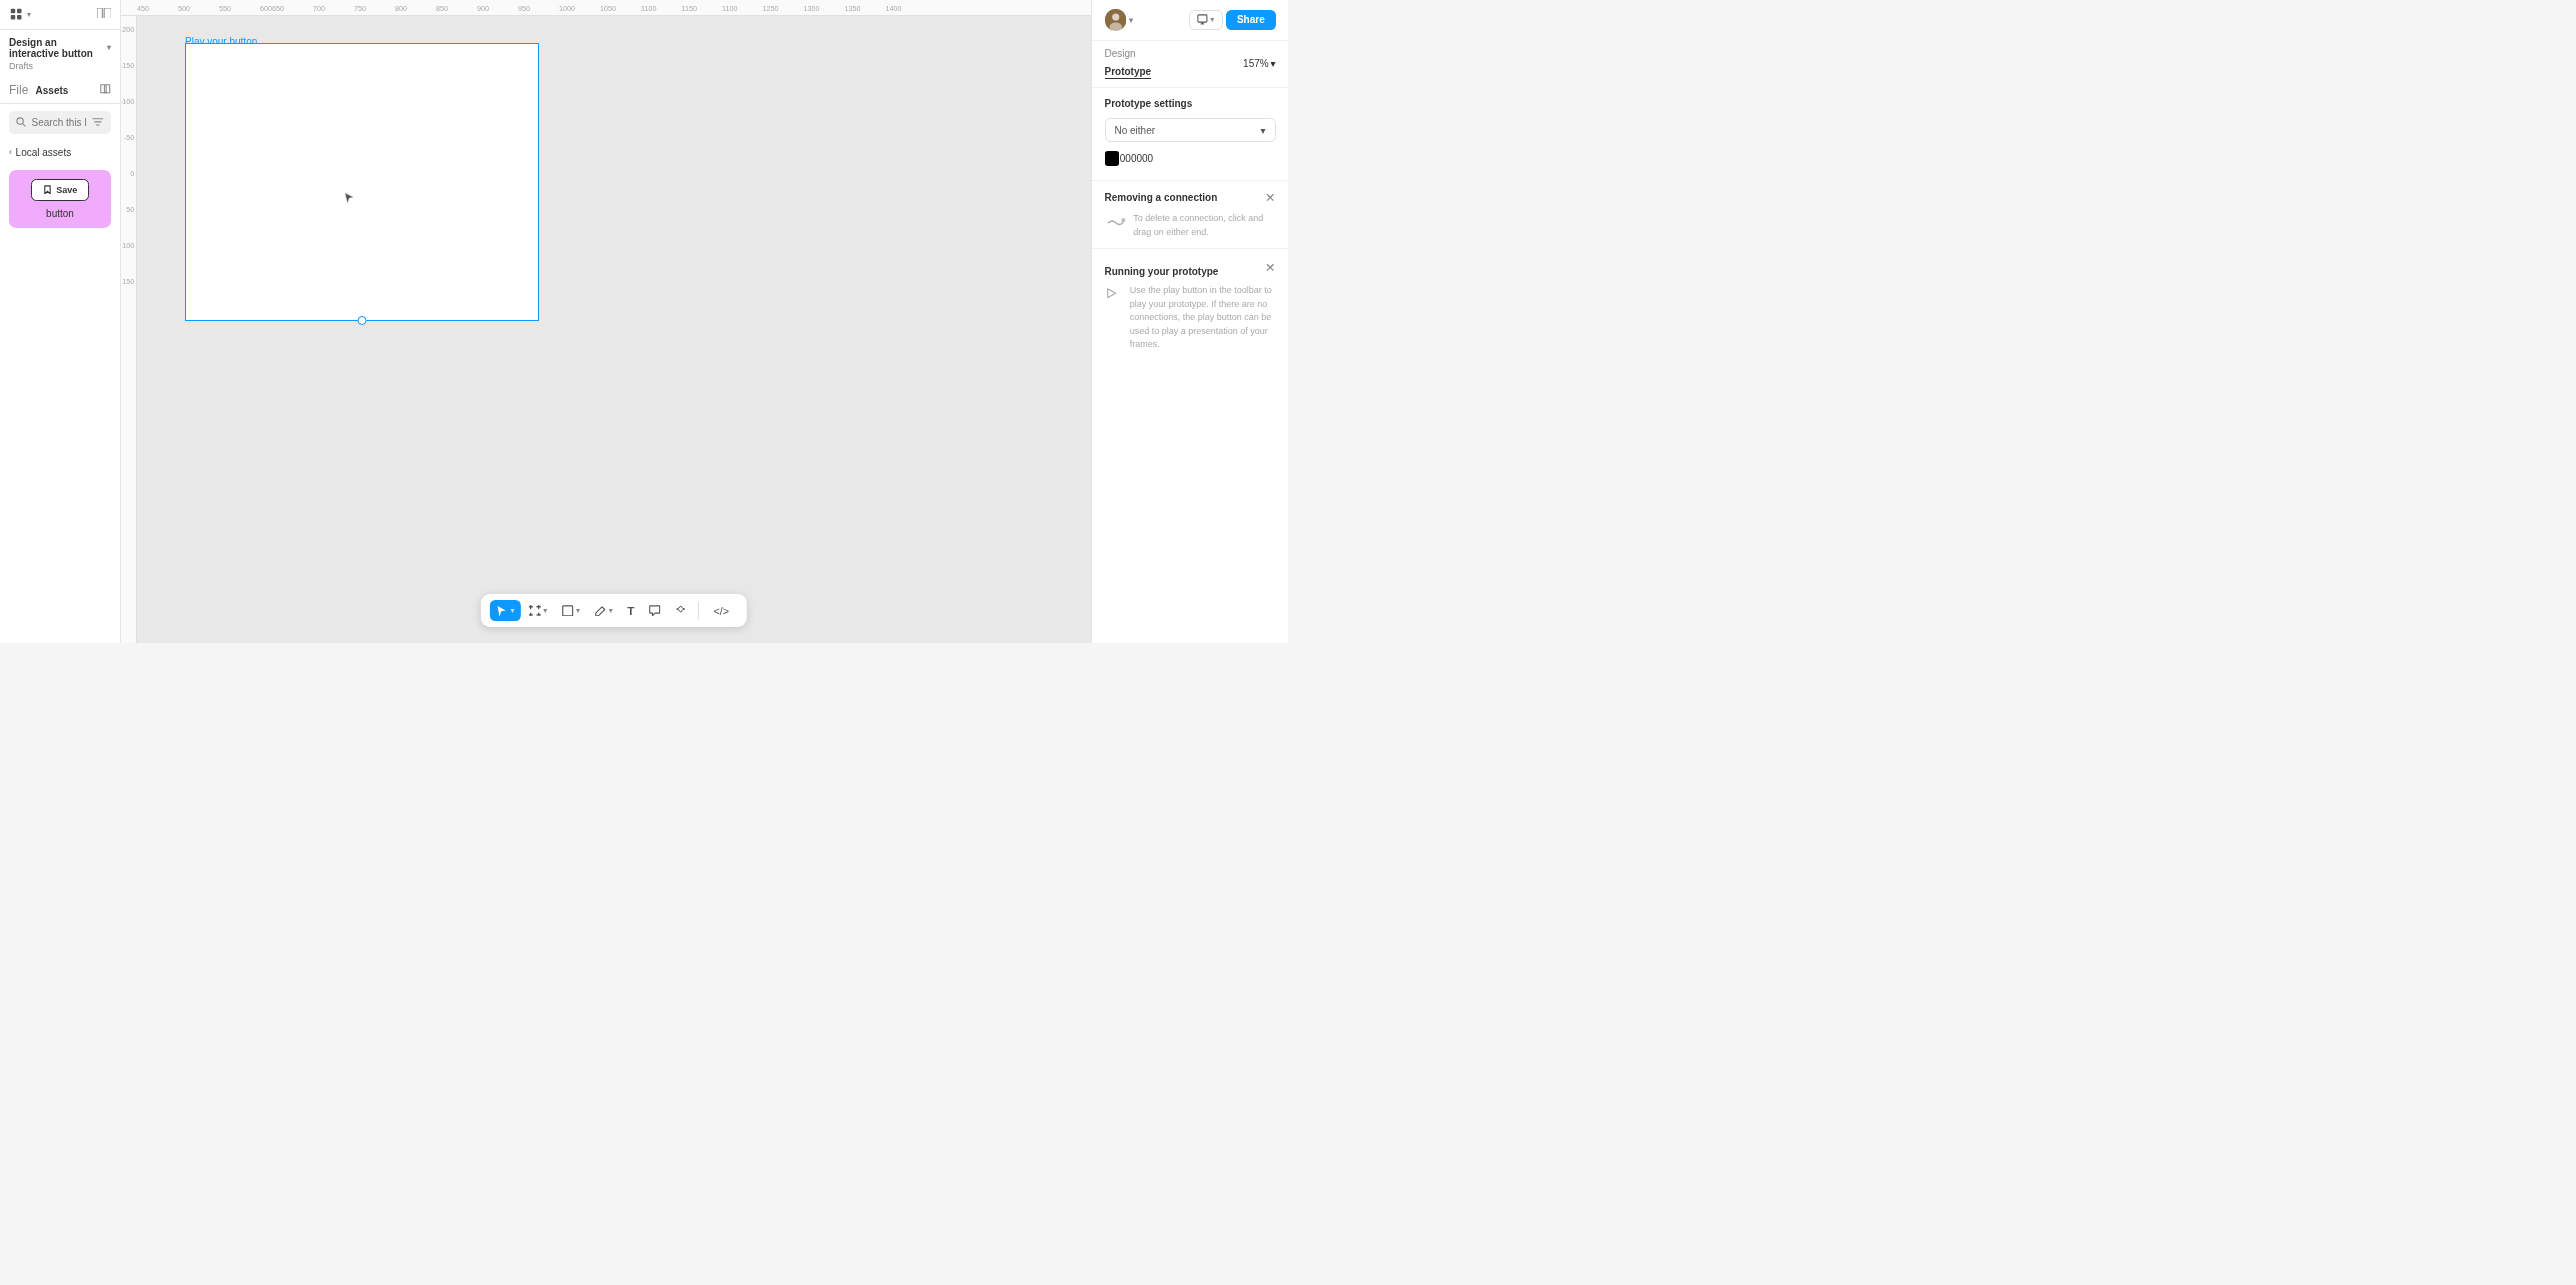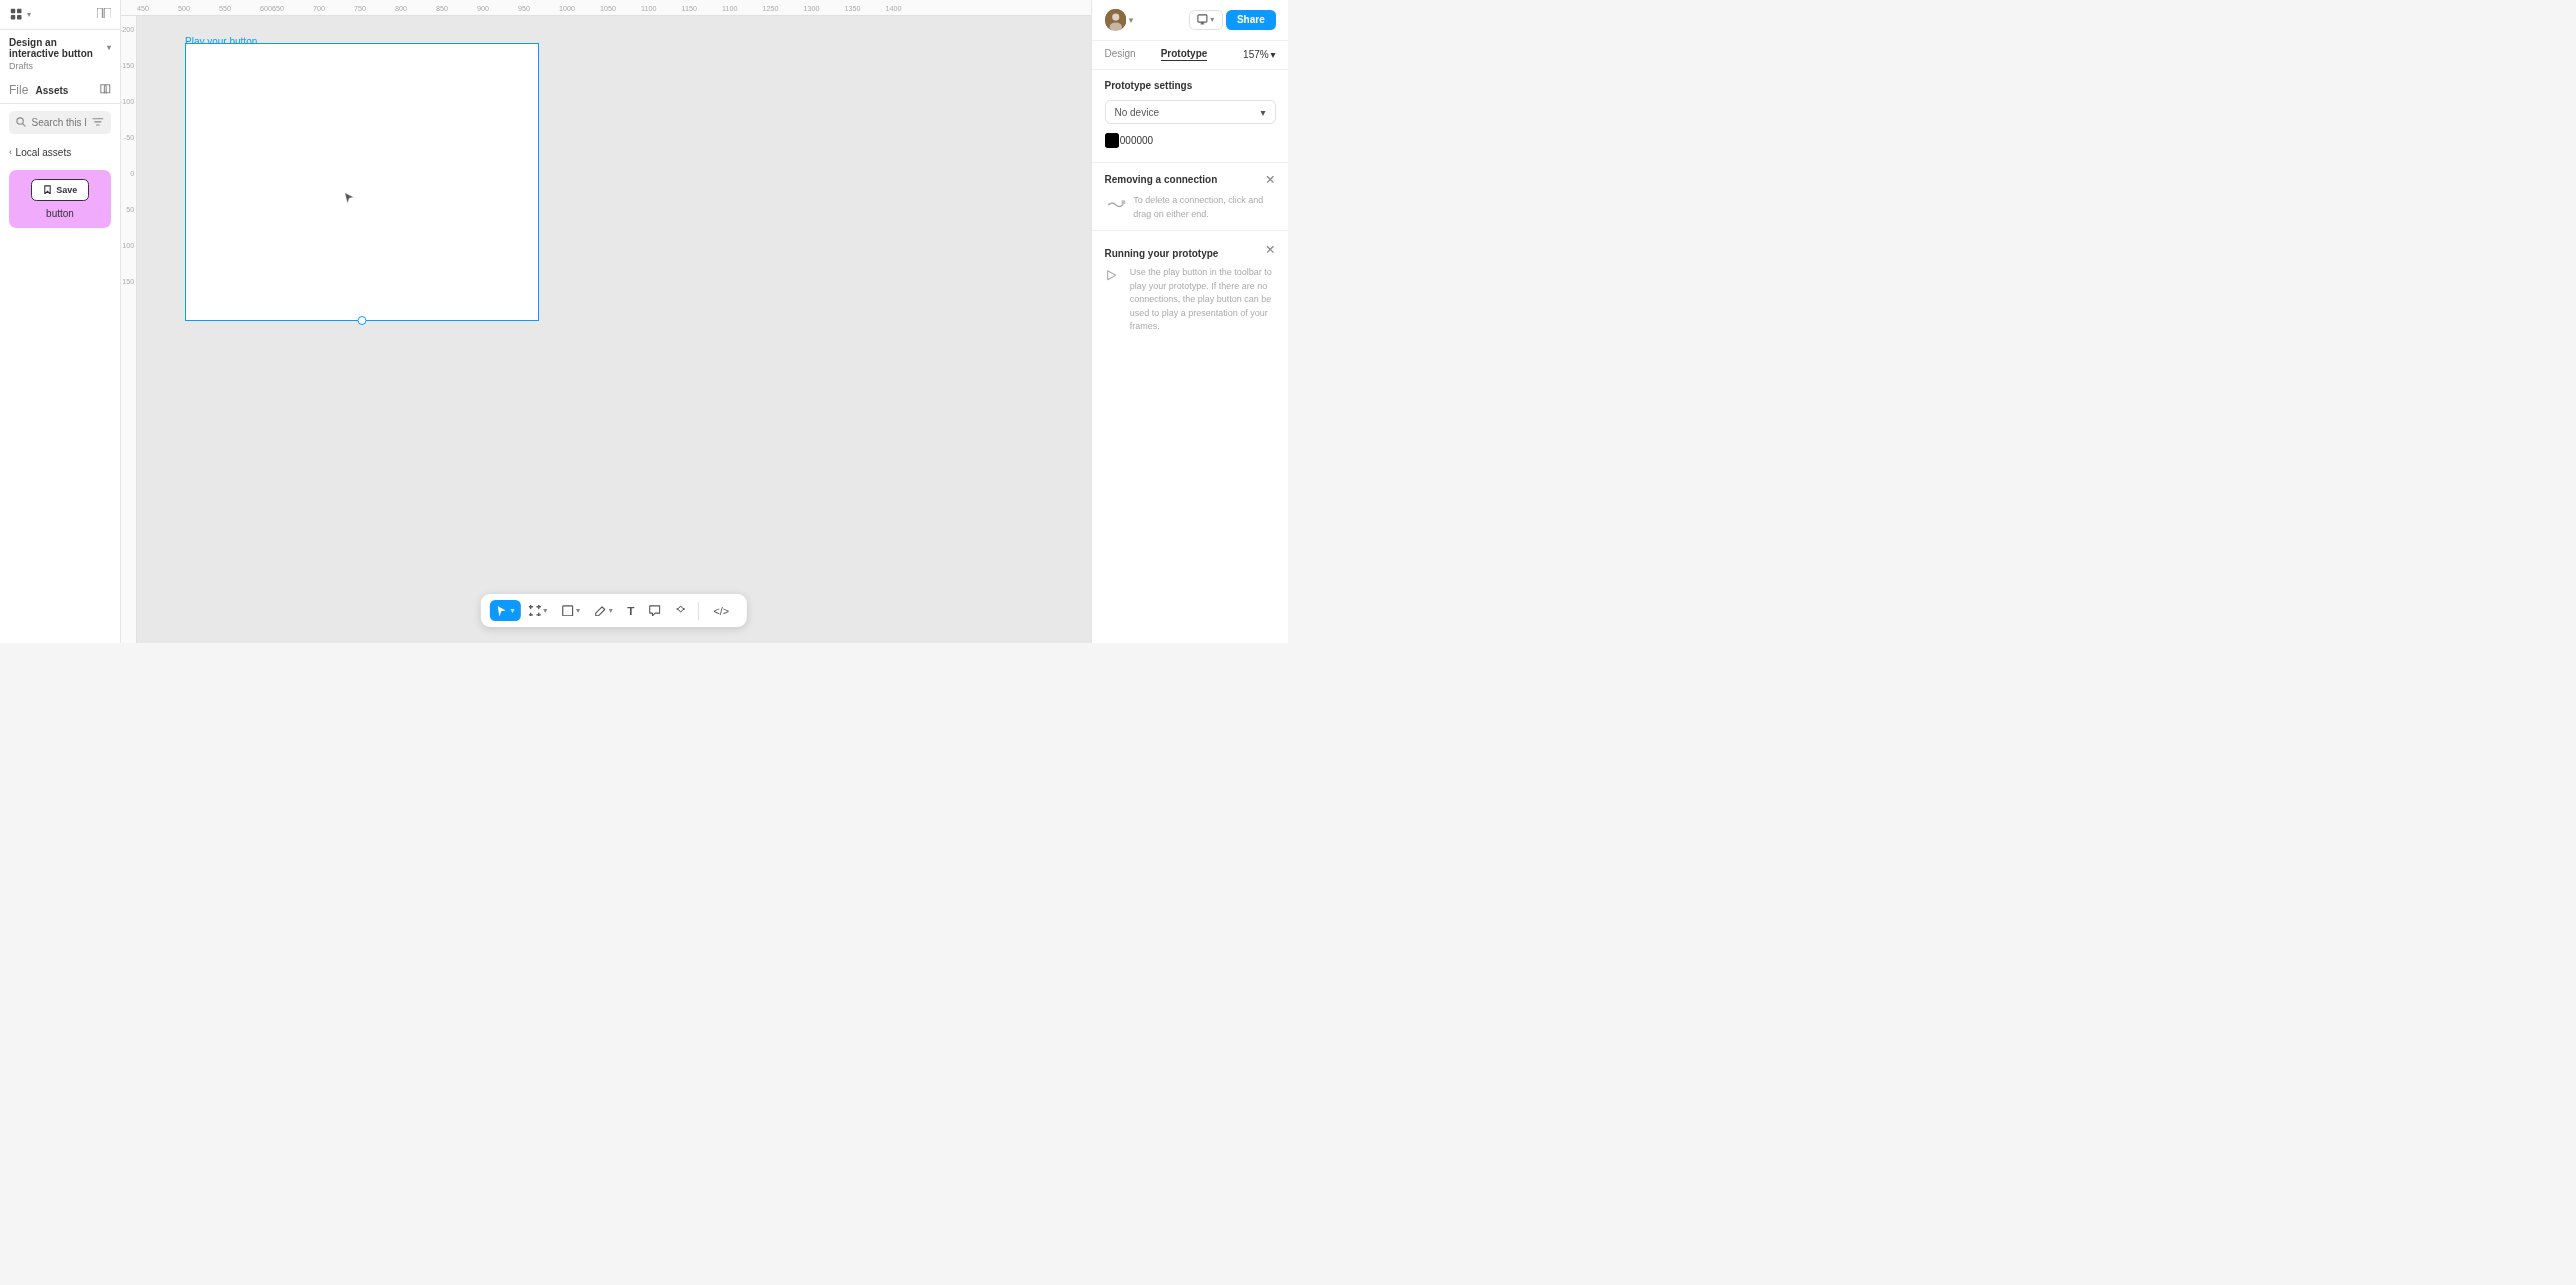--- a/index.html
+++ b/index.html
@@ -70,21 +70,21 @@
 
     .right-panel-header { padding: 9px 12.5px; display: flex; align-items: center; justify-content: space-between; border-bottom: 0.9px solid #f0f0f0; }
     .user-avatar { width: 21.5px; height: 21.5px; border-radius: 50%; background: #8b6c42; display: flex; align-items: center; justify-content: center; font-size: 8px; color: white; cursor: pointer; }
     .avatar-dropdown { display: flex; align-items: center; gap: 2.7px; }
     .chevron-down { font-size: 9px; color: #888; }
 
     .present-btn-area { display: flex; align-items: center; gap: 3.6px; }
     .present-icon-btn { background: none; border: 0.9px solid #e0e0e0; border-radius: 5.4px; padding: 3.6px 7.2px; font-size: 10px; cursor: pointer; color: #555; display: flex; align-items: center; gap: 2.7px; }
     .share-btn { background: #0d99ff; color: white; border: none; border-radius: 5.4px; padding: 4.5px 10.8px; font-size: 10px; font-weight: 600; cursor: pointer; }
 
-    .design-proto-tabs { display: flex; padding: 7.2px 12.5px; gap: 25px; border-bottom: 0.9px solid #f0f0f0; }
+    .design-proto-tabs { display: flex; padding: 7.2px 12.5px; gap: 7px; border-bottom: 0.9px solid #f0f0f0; flex-direction: column; }
     .design-tab { font-size: 10px; color: #888; cursor: pointer; }
     .design-tab.active { font-size: 10px; color: #333; font-weight: 600; border-bottom: 1.8px solid #333; padding-bottom: 1.8px; }
     .zoom-value { font-size: 10px; color: #333; display: flex; align-items: center; gap: 1.8px; cursor: pointer; }
 
     .proto-section { padding: 10.8px 12.5px; }
     .proto-section-title { font-size: 10px; font-weight: 600; color: #333; margin-bottom: 9px; }
 
     .device-select { width: 100%; background: white; border: 0.9px solid #e0e0e0; border-radius: 5.4px; padding: 5.4px 9px; font-size: 10px; color: #555; display: flex; justify-content: space-between; align-items: center; cursor: pointer; margin-bottom: 9px; }
 
     .bg-color-row { display: flex; align-items: center; gap: 1px; margin-bottom: 3.6px; }
@@ -326,21 +326,21 @@
       </div>
       <div class="zoom-value">
         <span>157%</span>
         <span>▾</span>
       </div>
     </div>
 
     <div class="proto-section">
       <div class="proto-section-title">Prototype settings</div>
       <div class="device-select">
-        <span>No device</span>
+        <span>No either</span>
         <span>▾</span>
       </div>
       <div class="bg-color-row">
         <div class="color-swatch"></div>
         <span class="color-hex">000000</span>
       </div>
     </div>
 
     <div class="info-section">
       <div class="info-section-header">

